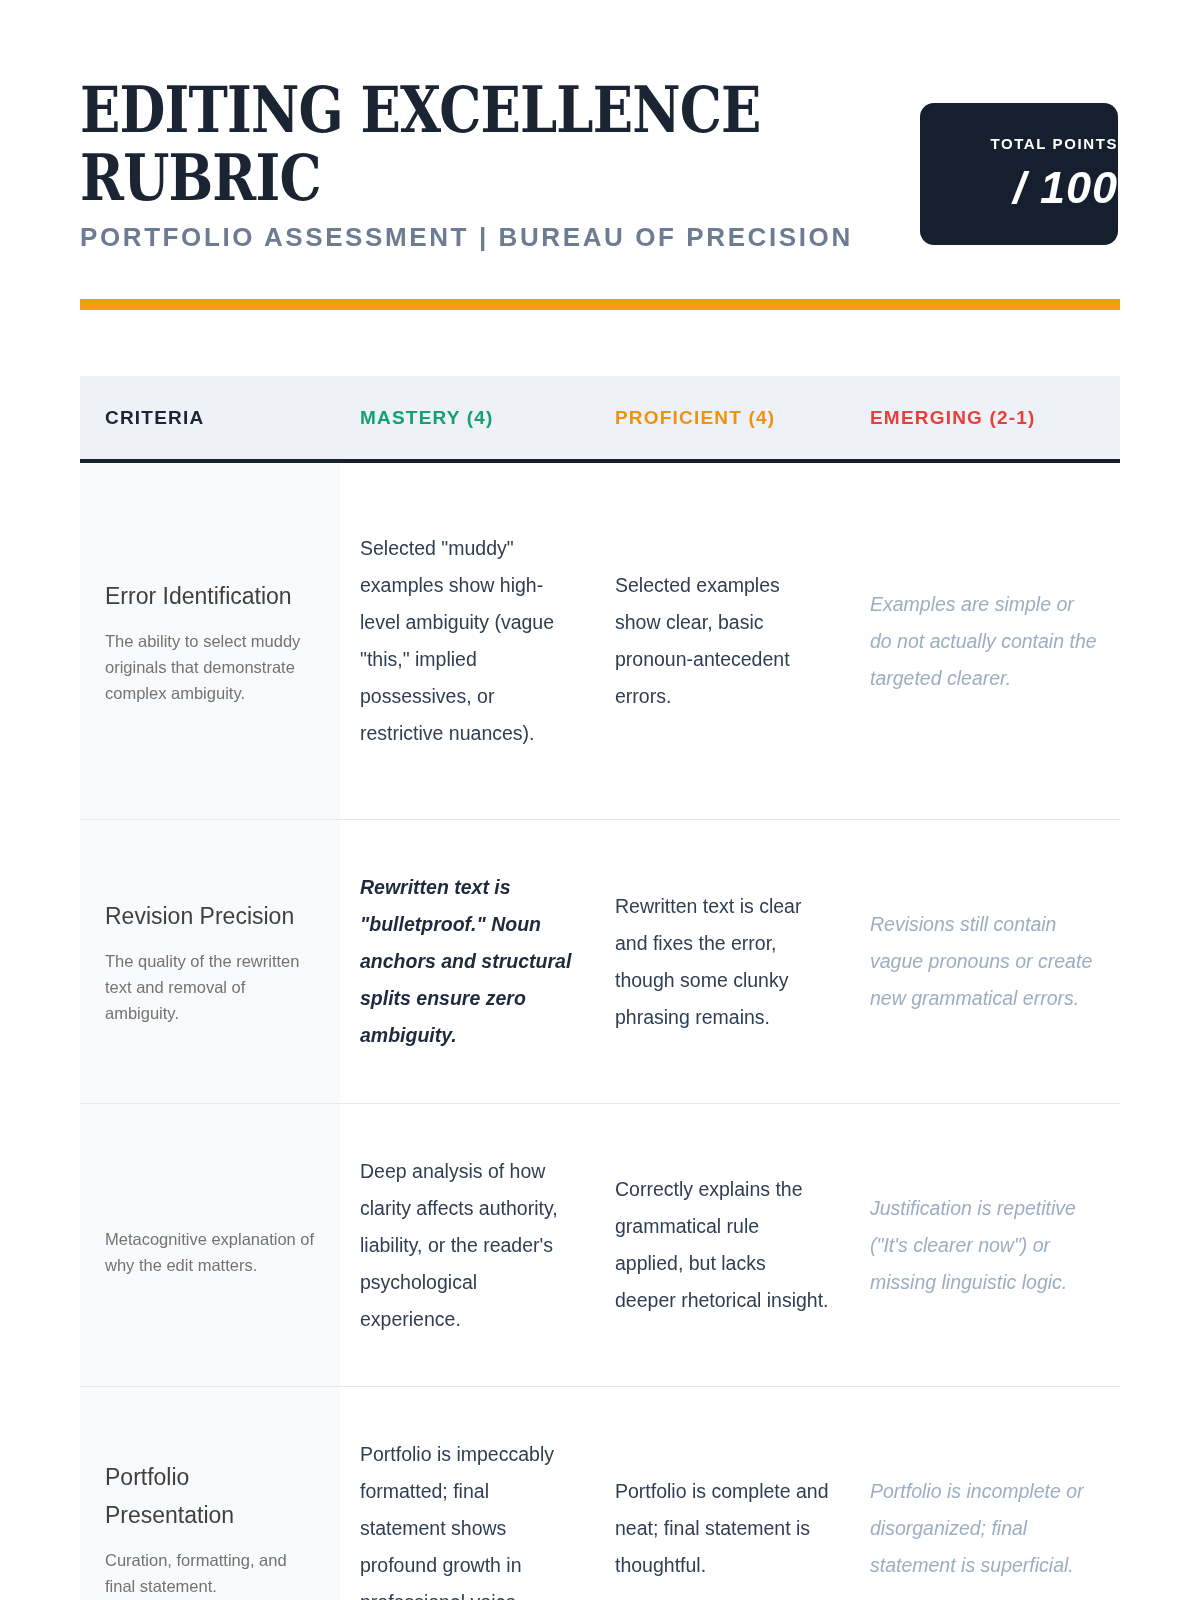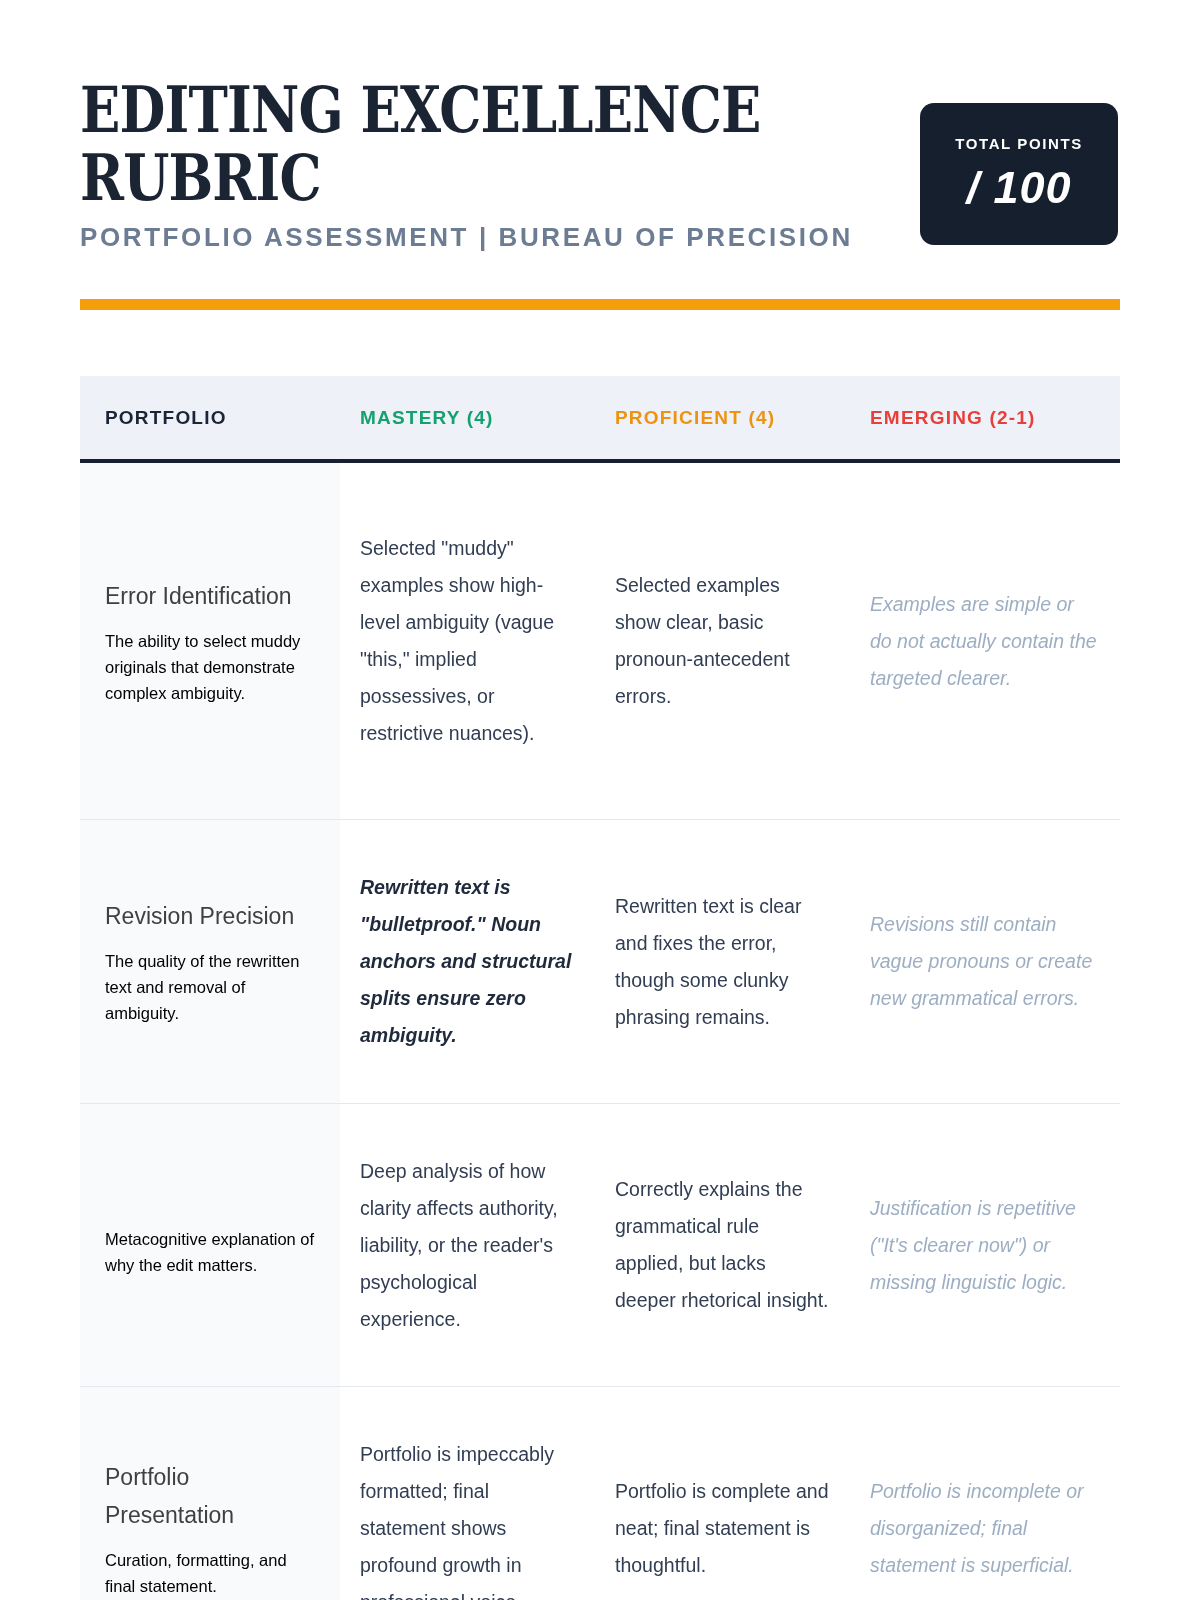--- a/index.html
+++ b/index.html
@@ -44,21 +44,21 @@
   .points-card {
     position: absolute;
     top: 103px;
     right: 82px;
     width: 198px;
     height: 142px;
     border-radius: 14px;
     background: #161F2E;
     display: flex;
     flex-direction: column;
-    align-items: center;
+    align-items: flex-end;
     justify-content: center;
     gap: 10px;
   }
   .points-label {
     color: #ffffff;
     font-size: 15px;
     font-weight: bold;
     letter-spacing: 1.6px;
   }
   .points-value {
@@ -123,21 +123,21 @@
   .crit-title {
     font-size: 23px;
     font-weight: normal;
     line-height: 38px;
     color: #404040;
   }
   .crit-desc {
     margin-top: 13px;
     font-size: 16.5px;
     line-height: 26px;
-    color: #000000;
+    color: #737373;
   }
   .cell-text {
     font-size: 19.5px;
     line-height: 37px;
     color: #313D52;
   }
   .cell-text.emphasis {
     font-weight: bold;
     font-style: italic;
     color: #1F2A3C;
@@ -160,21 +160,21 @@
       <div class="points-label">TOTAL POINTS</div>
       <div class="points-value">/ 100</div>
     </div>
   </header>
 
   <div class="accent-bar" style="background: rgb(245, 158, 11);"></div>
 
   <div class="rubric-table">
 
     <div class="thead">
-      <div class="th col-criteria" style="color: rgb(27, 37, 53);">PORTFOLIO</div>
+      <div class="th col-criteria" style="color: rgb(27, 37, 53);">CRITERIA</div>
       <div class="th col-mastery" style="color: rgb(19, 161, 110);">MASTERY (4)</div>
       <div class="th col-proficient" style="color: rgb(238, 147, 16);">PROFICIENT (4)</div>
       <div class="th col-emerging" style="color: rgb(231, 64, 59);">EMERGING (2-1)</div>
     </div>
 
     <div class="trow row-1">
       <div class="td col-criteria">
         <div class="crit-title">Error Identification</div>
         <div class="crit-desc">The ability to select muddy originals that demonstrate complex ambiguity.</div>
       </div>

